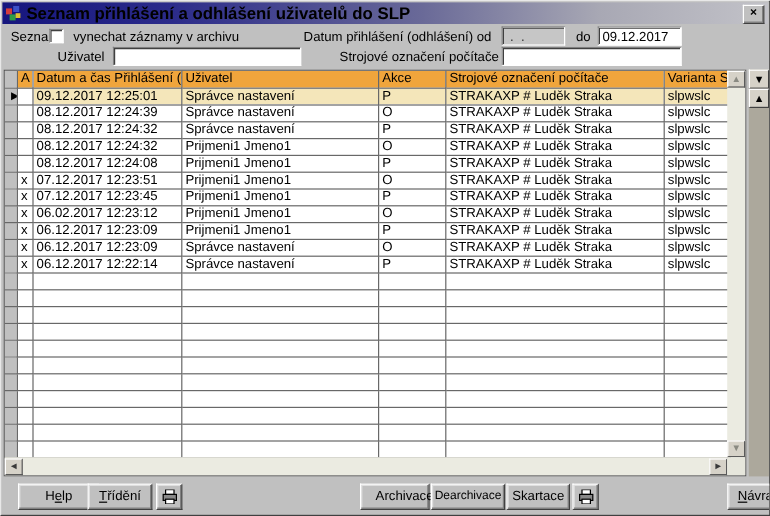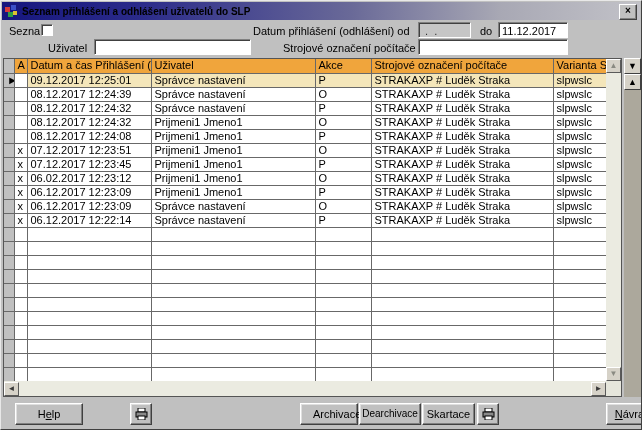--- a/index.html
+++ b/index.html
@@ -2,21 +2,21 @@
 <html><head>
 <meta charset="utf-8">
 <style>
   html,body{margin:0;padding:0;}
   body{width:642px;height:430px;font-family:"Liberation Sans",sans-serif;font-size:11px;color:#000;}
   .window{position:relative;width:642px;height:430px;box-sizing:border-box;background:#c0c0c0;
     border:1px solid #404040;border-top-color:#e8e8e8;border-left-color:#e8e8e8;overflow:hidden;}
   
   .titlebar{position:absolute;left:1px;top:1px;right:1px;height:18px;display:flex;align-items:center;
     background:linear-gradient(90deg,#16167e 0%,#2b2b8a 22%,#6a6a98 55%,#a8a8b4 78%,#c2c2c8 100%);}
-  .titlebar .title{font-weight:bold;font-size:10px;color:#000;margin-left:4px;white-space:nowrap;}
+  .titlebar .title{font-weight:bold;font-size:14px;color:#000;margin-left:4px;white-space:nowrap;}
   .app-icon{width:13px;height:13px;margin-left:3px;flex:0 0 auto;}
   .close-btn{position:absolute;right:3px;top:2px;width:16px;height:14px;background:#c0c0c0;
     border:1px solid;border-color:#fff #404040 #404040 #fff;box-shadow:inset -1px -1px 0 #808080;
     font-weight:bold;font-size:10px;line-height:12px;text-align:center;cursor:default;}
   
   .lbl{position:absolute;white-space:nowrap;}
   .field{position:absolute;box-sizing:border-box;background:#fff;height:16px;line-height:14px;
     border:1px solid;border-color:#808080 #fff #fff #808080;box-shadow:inset 1px 1px 0 #404040;
     padding:1px 3px 0 3px;white-space:pre;overflow:hidden;}
   .field.gray{background:#c6c6c6;color:#303030;}
@@ -65,24 +65,25 @@
       <rect x="6" y="0" width="5" height="5" fill="#3c50c8"></rect>
       <rect x="3" y="7" width="5" height="5" fill="#2e9e46"></rect>
       <rect x="8" y="6" width="4" height="4" fill="#e0c030"></rect>
     </svg>
     <span class="title">Seznam přihlášení a odhlášení uživatelů do SLP</span>
     <div class="close-btn">×</div>
   </div>
 
   <span class="lbl" style="left:8px;top:24px;">Seznam:</span>
   <span class="checkbox" style="left:40px;top:23px;"></span>
+  <span class="lbl" style="left:60px;top:24px;">vynechat záznamy v archivu</span>
   <span class="lbl" style="left:252px;top:24px;">Datum přihlášení (odhlášení) od</span>
   <div class="field gray" style="left:417px;top:21px;width:53px;"> .  .</div>
   <span class="lbl" style="left:479px;top:24px;">do</span>
-  <div class="field" style="left:497px;top:21px;width:70px;">11.12.2017</div>
+  <div class="field" style="left:497px;top:21px;width:70px;">09.12.2017</div>
   <span class="lbl" style="left:47px;top:41px;">Uživatel</span>
   <div class="field" style="left:93px;top:38px;width:157px;"></div>
   <span class="lbl" style="left:282px;top:41px;">Strojové označení počítače</span>
   <div class="field" style="left:417px;top:38px;width:150px;"></div>
 
   <div class="grid">
     <table class="data">
       <colgroup>
         <col style="width:10px">
           <col style="width:13px">
@@ -315,20 +316,21 @@
     </div>
     <div class="corner"></div>
   </div>
 
   <div class="navstrip">
     <div class="navbtn">▼</div>
     <div class="navbtn">▲</div>
   </div>
 
   <div class="btn" style="left:14px;width:68px;"><span>H</span><span class="key">e</span><span>lp</span></div>
+  <div class="btn" style="left:72px;width:54px;"><span class="key">T</span><span>řídění</span></div>
   <div class="btn" style="left:129px;width:22px;">
     <svg class="printer-glyph" width="13" height="12" viewBox="0 0 13 12">
       <rect x="3" y="0" width="7" height="4" fill="#fff" stroke="#000" stroke-width="1"></rect>
       <rect x="1" y="4" width="11" height="5" fill="#8a8a8a" stroke="#000" stroke-width="1"></rect>
       <rect x="3" y="8" width="7" height="4" fill="#fff" stroke="#000" stroke-width="1"></rect>
     </svg>
   </div>
   <div class="btn" style="left:299px;width:58px;padding-left:12px;"><span>Archivace</span></div>
   <div class="btn" style="left:358px;width:62px;font-size:10px;"><span>Dearchivace</span></div>
   <div class="btn" style="left:421px;width:53px;text-align:center;"><span>Skartace</span></div>

